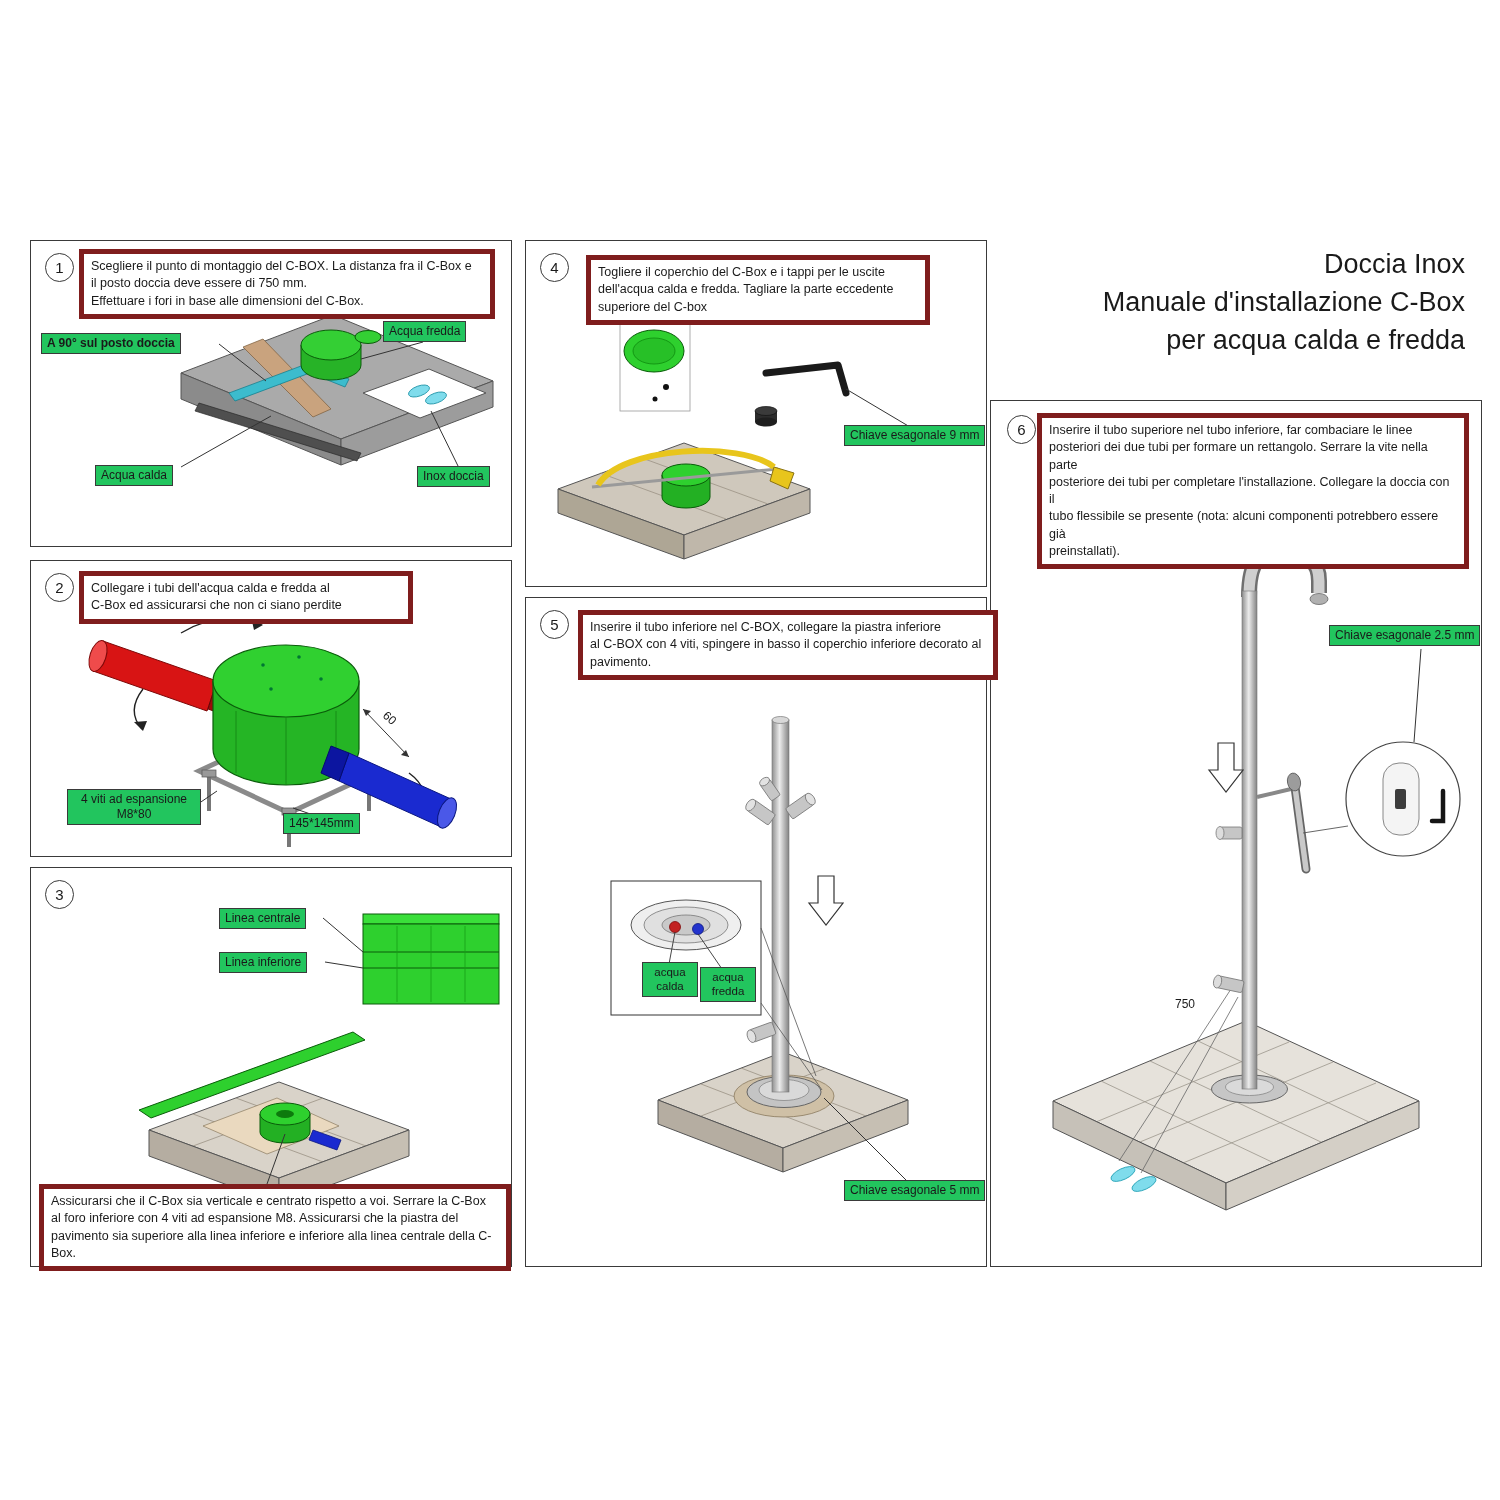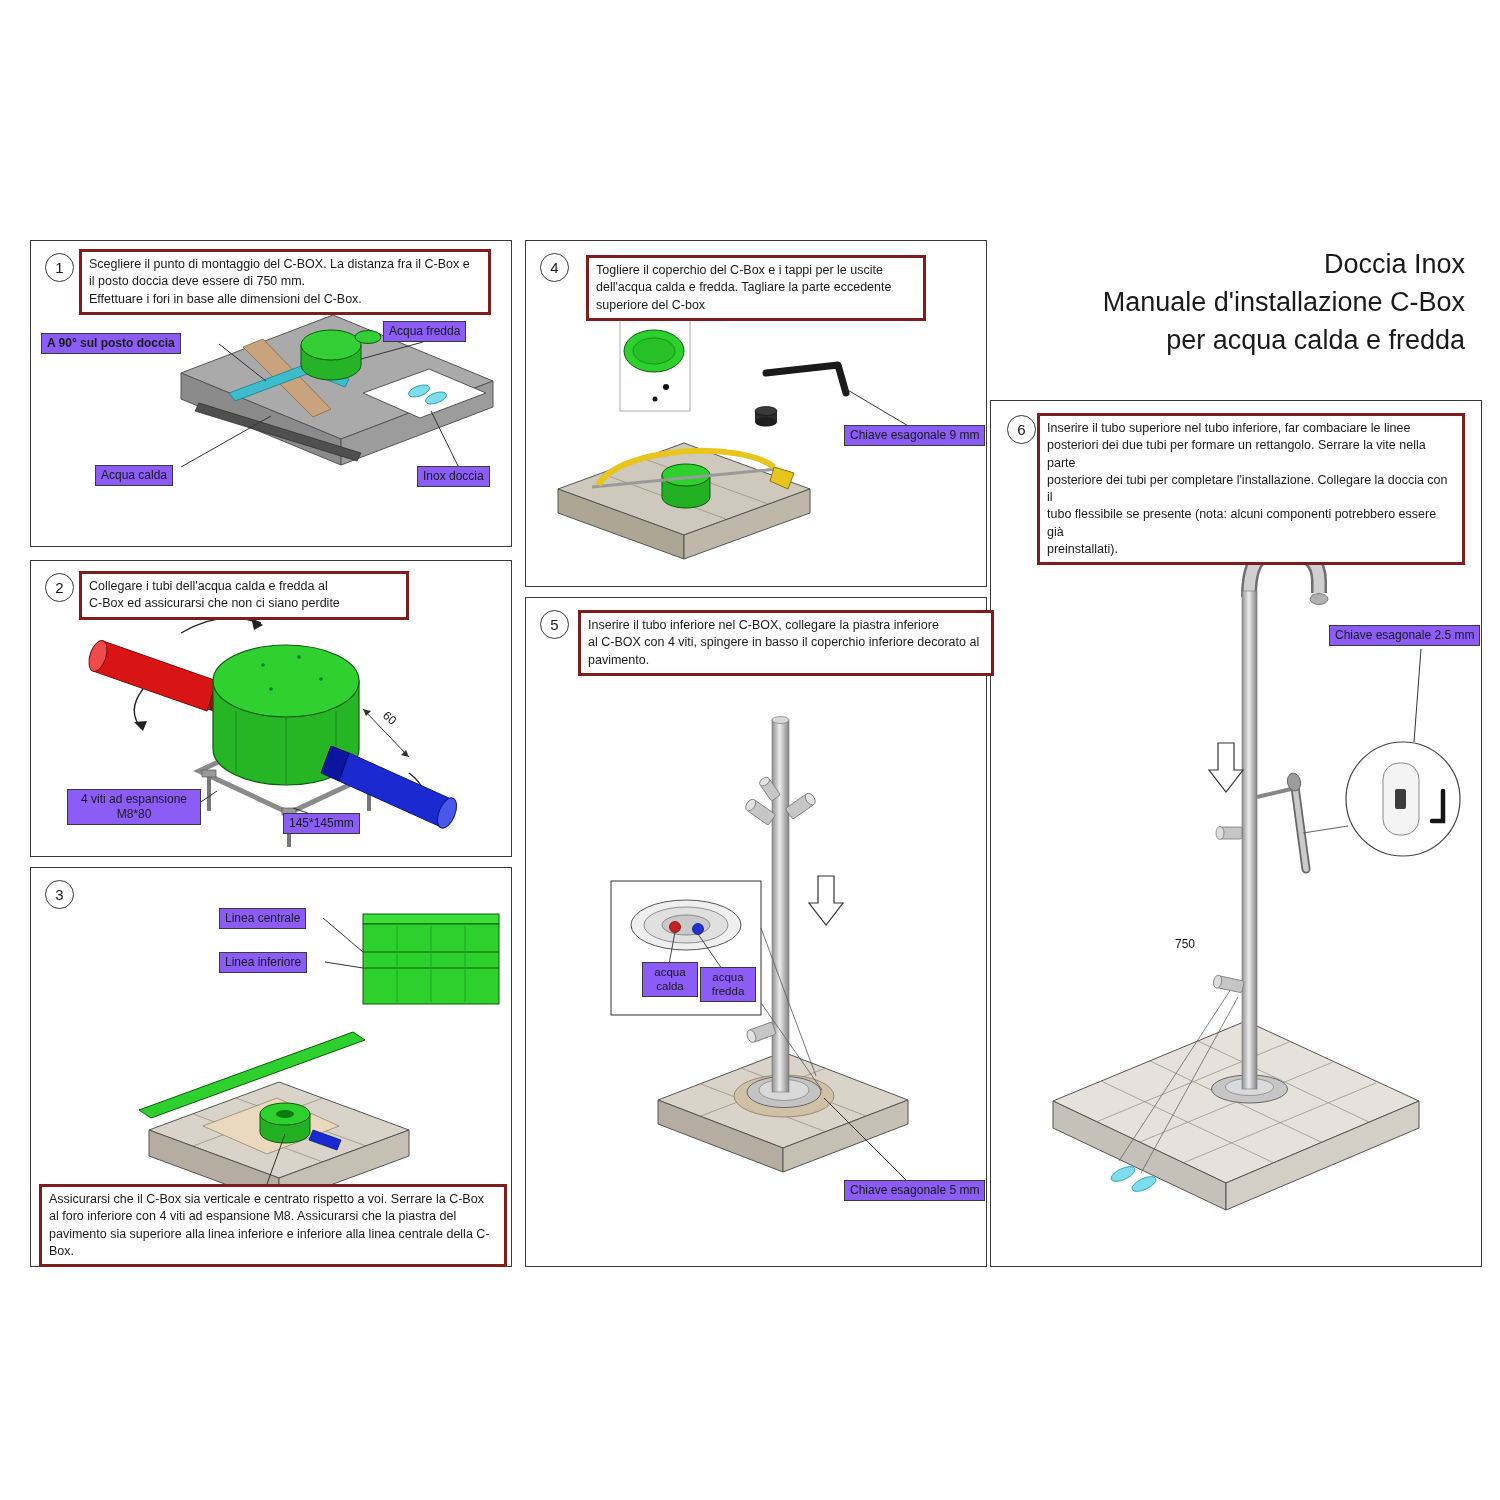--- a/index.html
+++ b/index.html
@@ -1,23 +1,23 @@
 <!DOCTYPE html>
 <html><head>
 <meta charset="utf-8">
 <style>
   html,body{margin:0;padding:0;background:#fff;}
   #canvas{position:relative;width:1500px;height:1500px;background:#fff;overflow:hidden;
           font-family:"Liberation Sans","DejaVu Sans",sans-serif;color:#1a1a1a;}
   .panel{position:absolute;border:1px solid #3a3a3a;background:#fff;}
   .numcircle{position:absolute;width:27px;height:27px;border:1px solid #3a3a3a;border-radius:50%;
              display:flex;align-items:center;justify-content:center;font-size:15px;background:#fff;z-index:5;}
-  .ibox{position:absolute;border:3px solid #7f1d1d;background:#fff;padding:4px 7px;
+  .ibox{position:absolute;border:5px solid #7f1d1d;background:#fff;padding:4px 7px;
         font-size:12.5px;line-height:1.38;white-space:pre-line;z-index:4;}
-  .lbl{position:absolute;border:1px solid #3a3a3a;background:#8b5cf6;padding:2px 5px;
+  .lbl{position:absolute;border:1px solid #3a3a3a;background:#22c55e;padding:2px 5px;
        font-size:12px;line-height:1.25;white-space:pre-line;text-align:center;z-index:4;}
   .dimtext{position:absolute;font-size:12px;z-index:4;background:transparent;}
   .svgfill{position:absolute;left:0;top:0;width:100%;height:100%;z-index:1;}
   .title-line{font-size:27px;line-height:38px;text-align:right;}
 </style>
 </head>
 <body>
 
 <div id="canvas">
 
@@ -318,16 +318,16 @@
       <line x1="430" y1="248" x2="423" y2="341" stroke="#333" stroke-width="1"></line>
       <line x1="357" y1="425" x2="312" y2="432" stroke="#555" stroke-width="0.9"></line>
     </svg>
     <div class="numcircle" style="left:16px;top:14px;">6</div>
     <div class="ibox" style="left:46px;top:12px;width:408px;">Inserire il tubo superiore nel tubo inferiore, far combaciare le linee
 posteriori dei due tubi per formare un rettangolo. Serrare la vite nella parte
 posteriore dei tubi per completare l'installazione. Collegare la doccia con il
 tubo flessibile se presente (nota: alcuni componenti potrebbero essere già
 preinstallati).</div>
     <div class="lbl" style="left:338px;top:224px;">Chiave esagonale 2.5 mm</div>
-    <div class="dimtext" style="left:184px;top:536px;">750</div>
+    <div class="dimtext" style="left:184px;top:596px;">750</div>
   </div>
 
 </div>
 
 </body></html>

